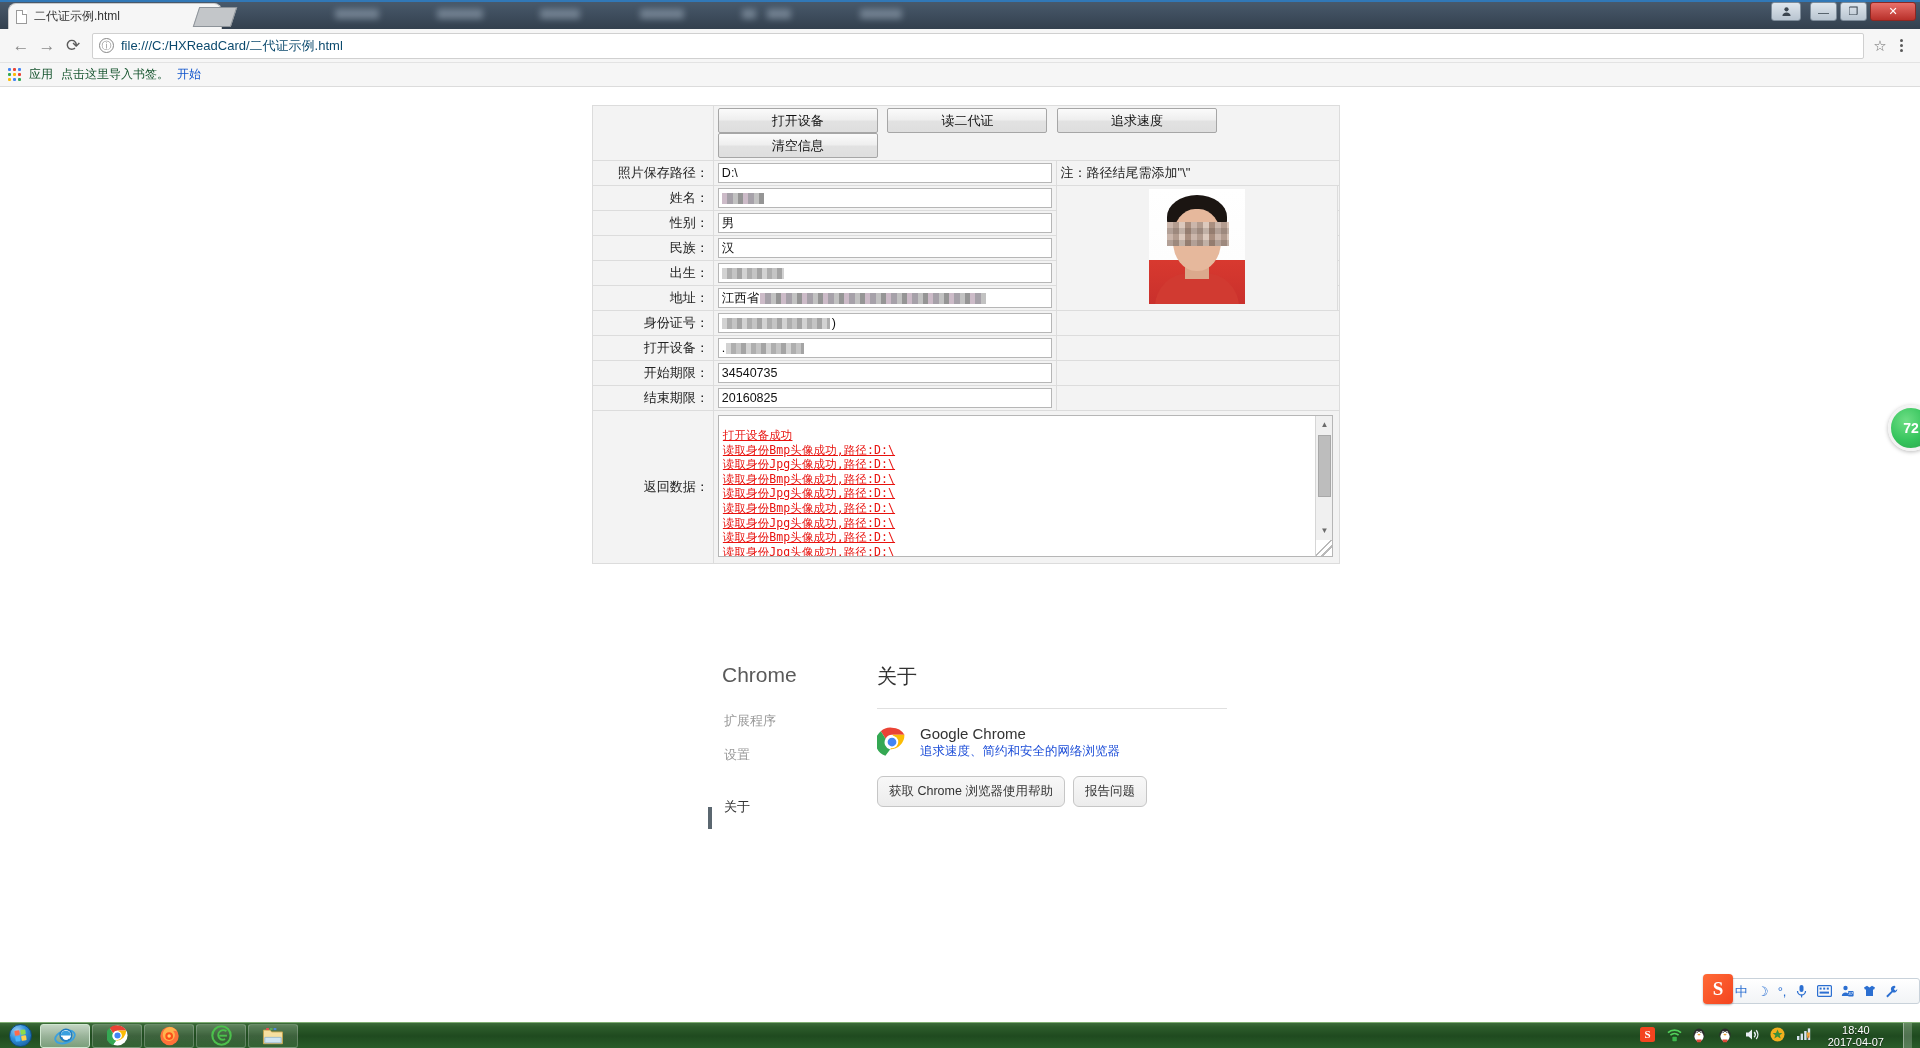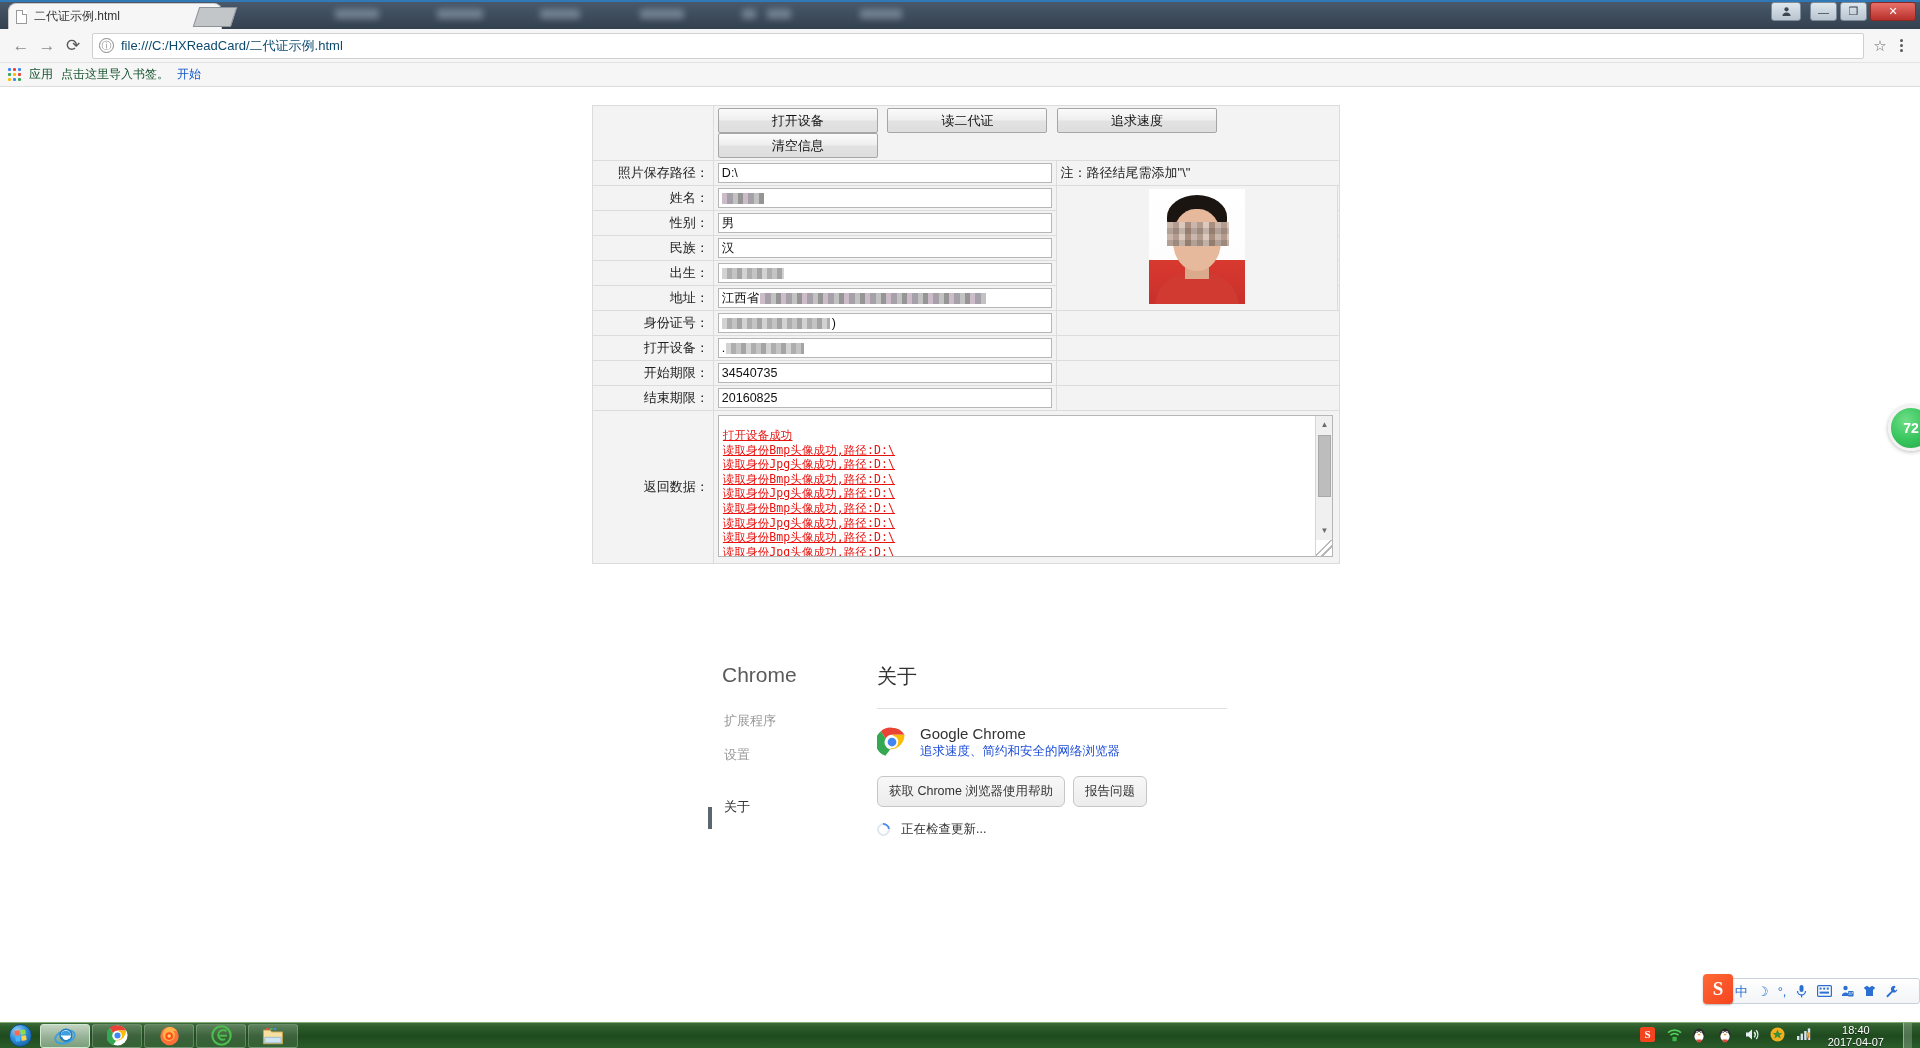--- a/index.html
+++ b/index.html
@@ -659,24 +659,20 @@
             <span class="ab-prod-desc" style="display:block">追求速度、简约和安全的网络浏览器</span>
           </span>
         </div>
 
         <div class="ab-btns">
           <span class="ab-btn">获取 Chrome 浏览器使用帮助</span>
           <span class="ab-btn">报告问题</span>
         </div>
 
 
-        <div class="ab-update">
-          <span class="ab-spinner"></span>
-          <span class="ab-update-text">正在检查更新...</span>
-        </div>
       </div>
     </div>
 
     <div id="speed-badge">
       <span>72</span>
     </div>
 
   </div>
 </div>
 

